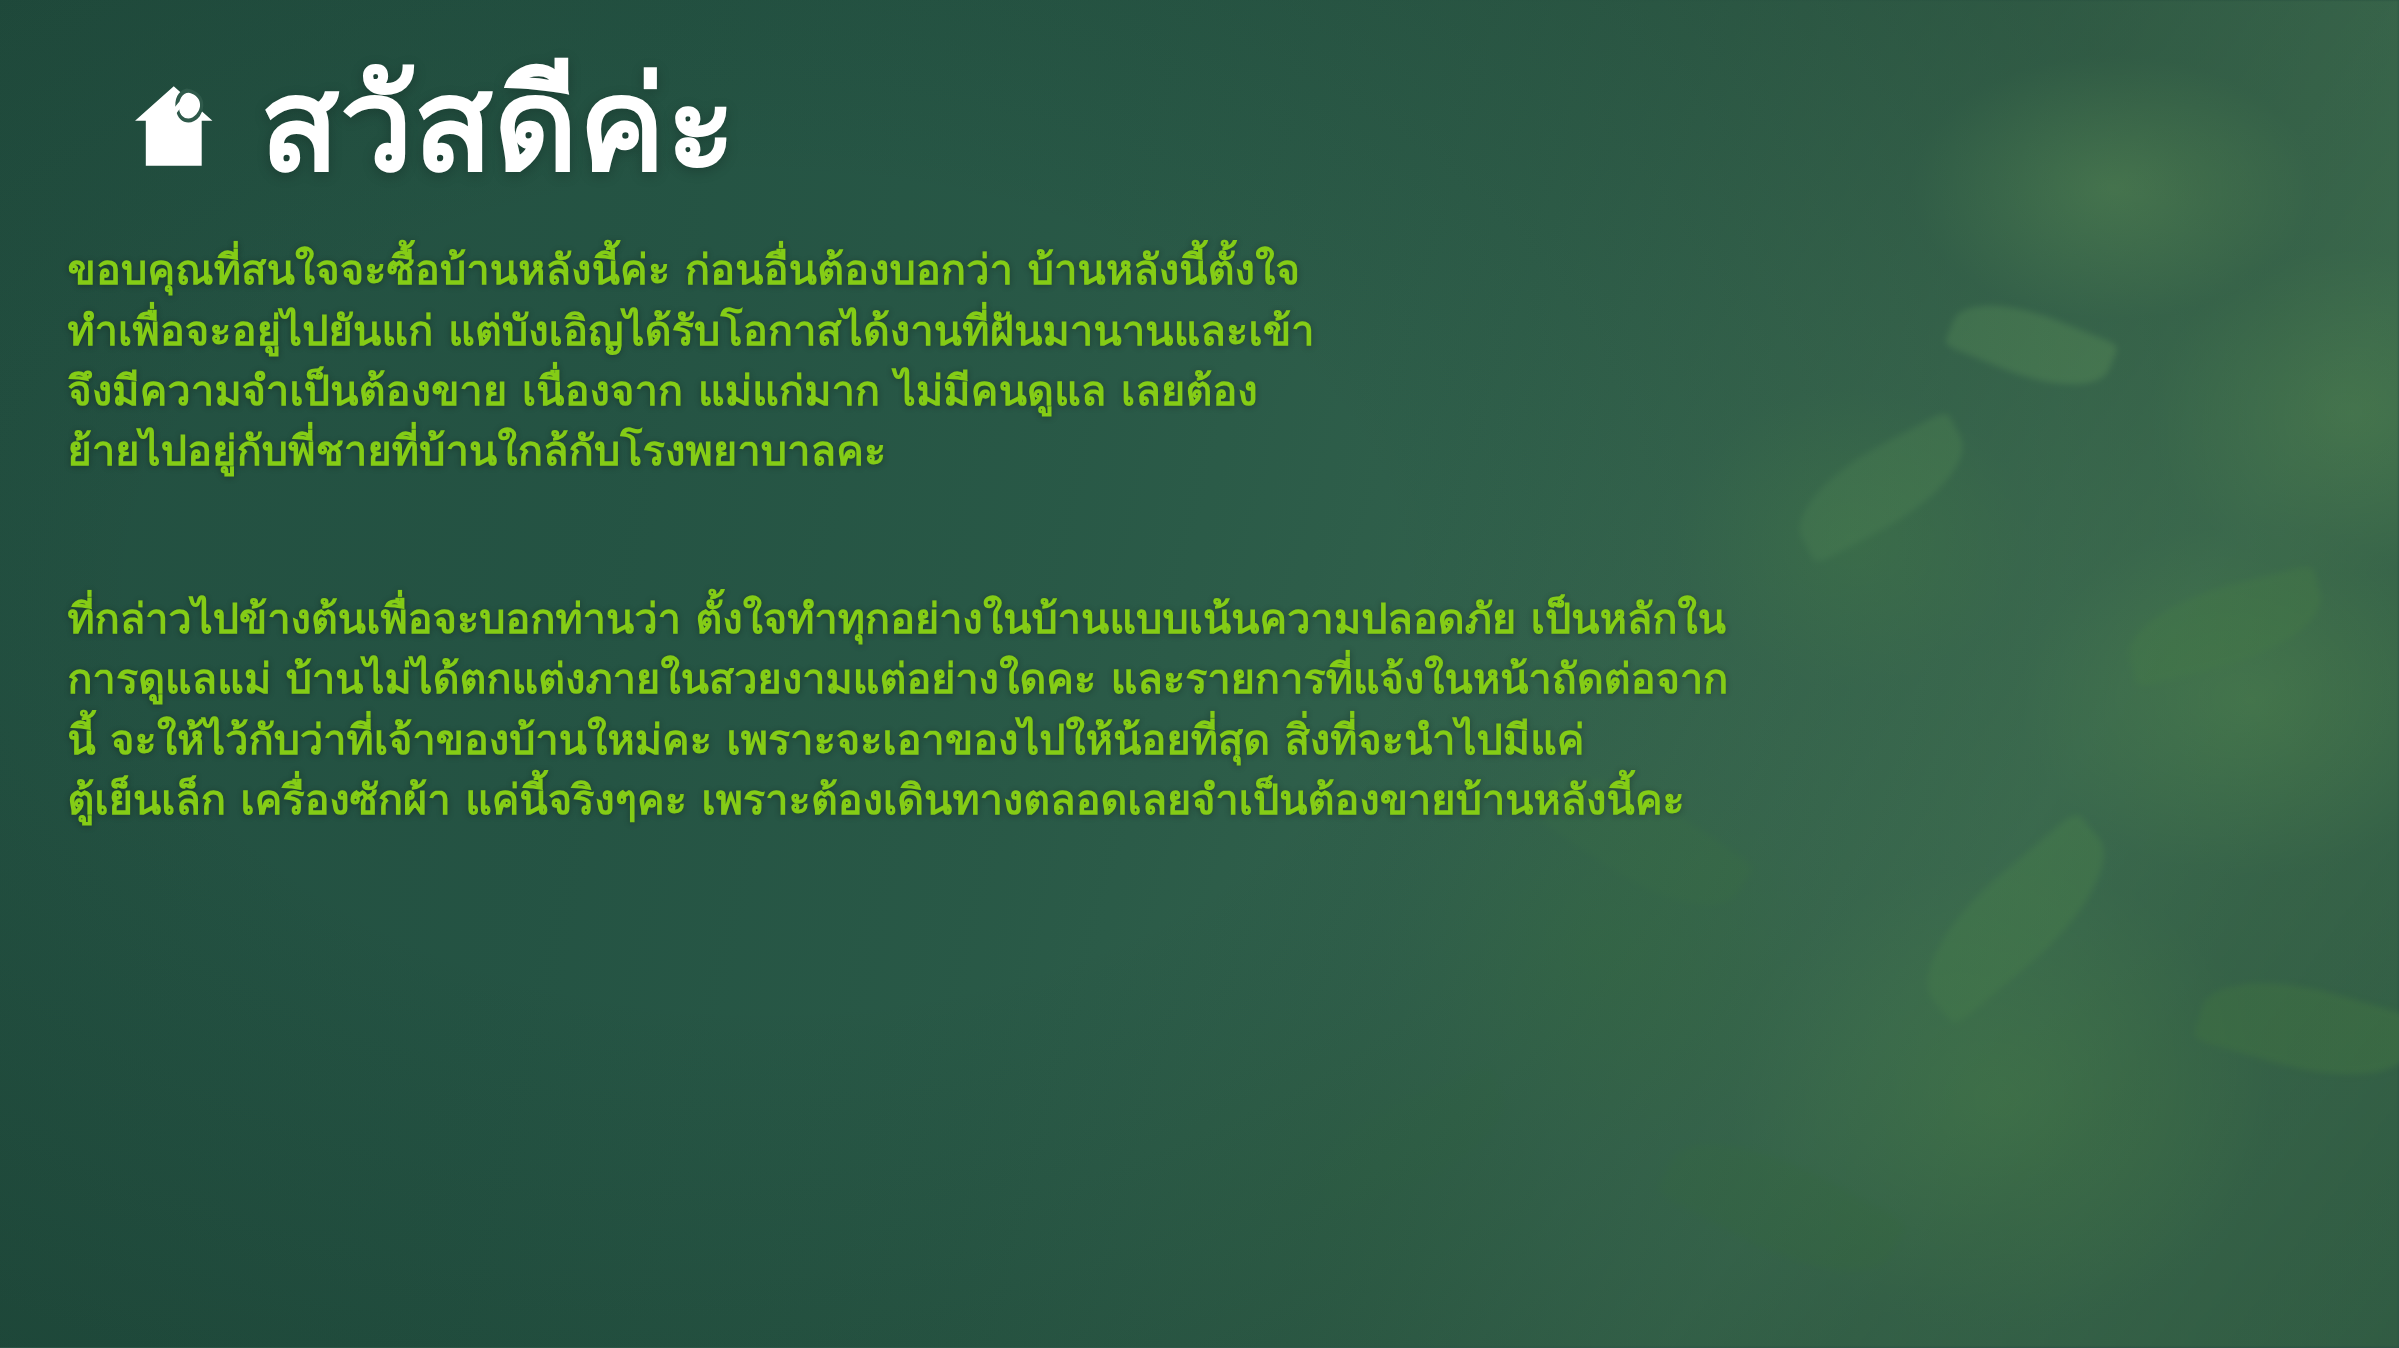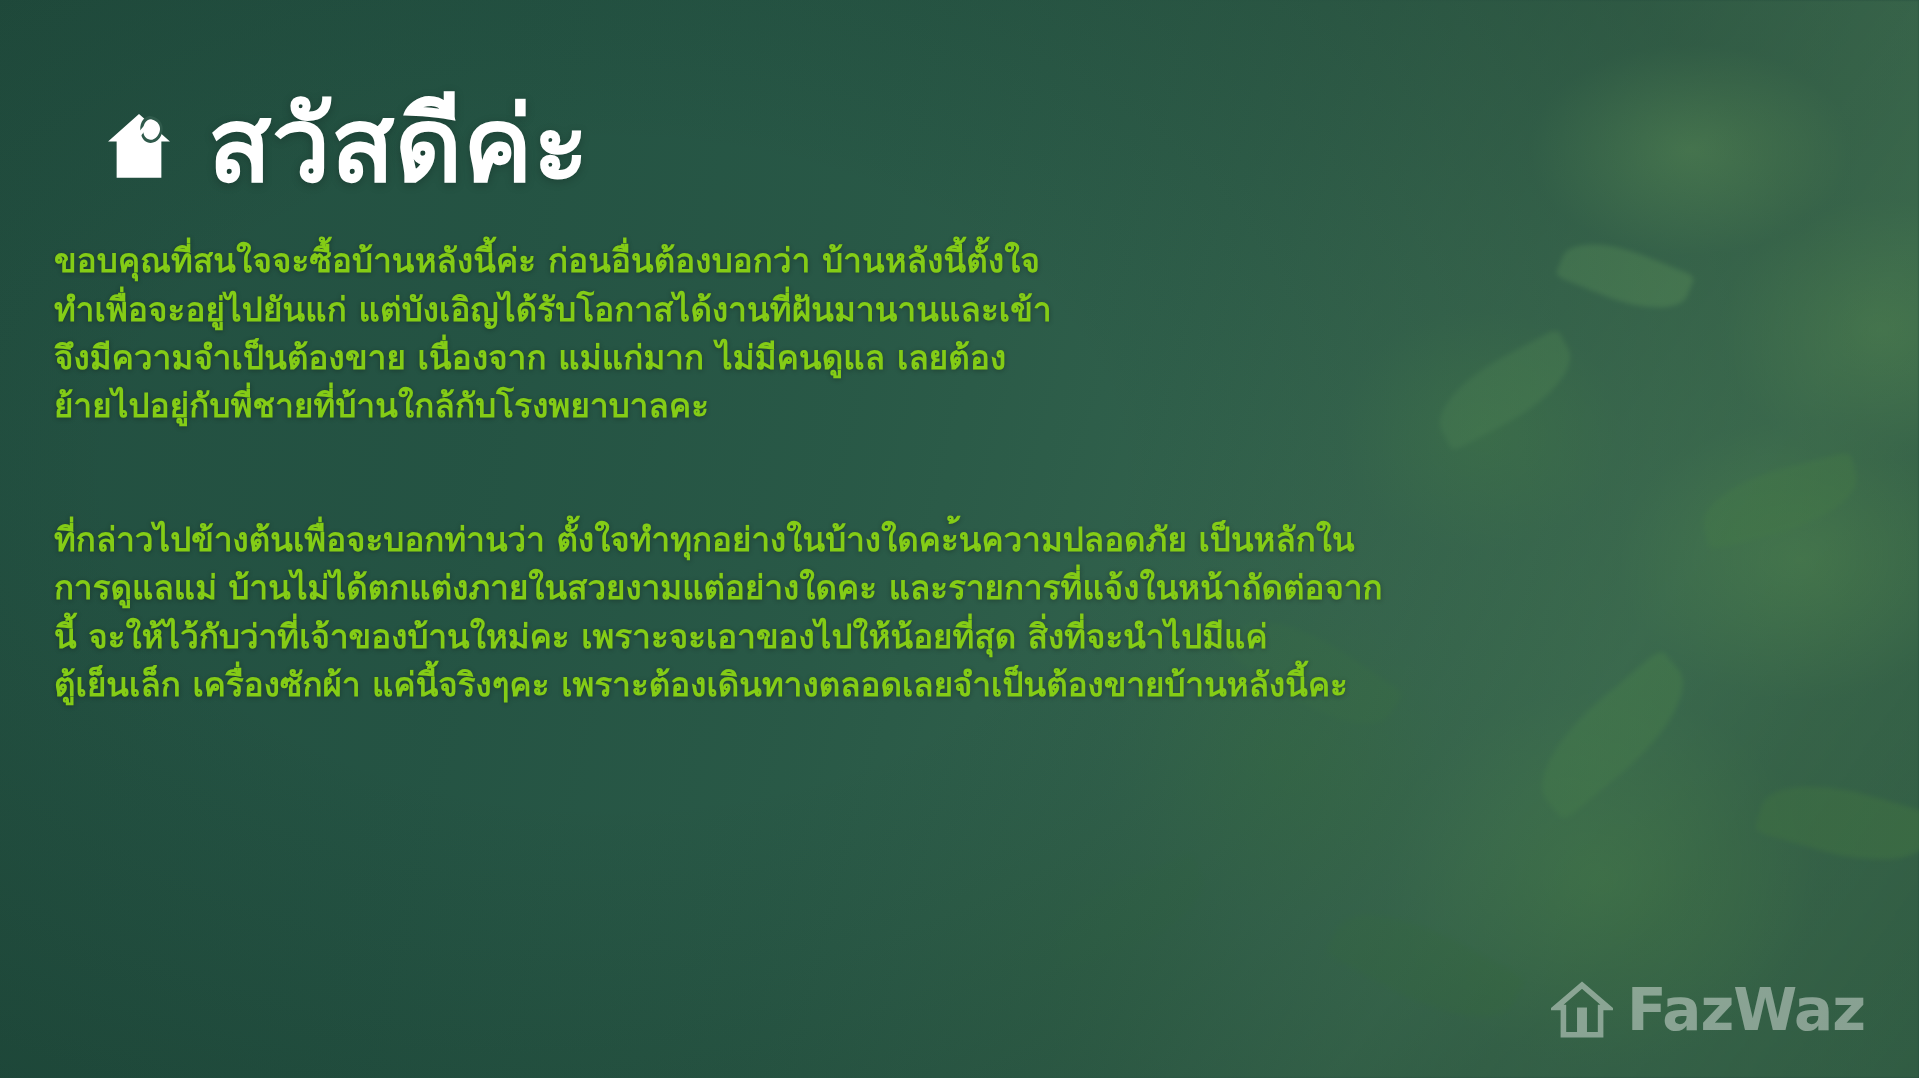--- a/index.html
+++ b/index.html
@@ -64,21 +64,20 @@
     position:absolute;
     inset:0;
     background:radial-gradient(ellipse 1250px 820px at 32% 44%, rgba(0,0,0,0) 40%, rgba(12,38,28,.28) 100%);
   }
 
   
   .content {
     position:absolute;
     inset:0;
     padding:34px 36px 0 52px;
-    margin-top:45px;
   }
 
   .title-row {
     display:flex;
     align-items:center;
     gap:26px;
     margin:8px 0 4px 44px;
   }
   .logo-icon { width:86px; height:86px; flex:0 0 86px; }
   .logo-icon svg { display:block; width:86px; height:86px; }
@@ -169,32 +168,23 @@
       <div class="para para-1">
         <span class="ln">ขอบคุณที่สนใจจะซื้อบ้านหลังนี้ค่ะ ก่อนอื่นต้องบอกว่า บ้านหลังนี้ตั้งใจ</span>
         <span class="ln">ทำเพื่อจะอยู่ไปยันแก่ แต่บังเอิญได้รับโอกาสได้งานที่ฝันมานานและเข้า</span>
         <span class="ln">จึงมีความจำเป็นต้องขาย เนื่องจาก แม่แก่มาก ไม่มีคนดูแล เลยต้อง</span>
         <span class="ln">ย้ายไปอยู่กับพี่ชายที่บ้านใกล้กับโรงพยาบาลคะ</span>
       </div>
 
       <div class="para-gap"></div>
 
       <div class="para para-2">
-        <span class="ln">ที่กล่าวไปข้างต้นเพื่อจะบอกท่านว่า ตั้งใจทำทุกอย่างในบ้างใดคะ้นความปลอดภัย เป็นหลักใน</span>
+        <span class="ln">ที่กล่าวไปข้างต้นเพื่อจะบอกท่านว่า ตั้งใจทำทุกอย่างในบ้านแบบเน้นความปลอดภัย เป็นหลักใน</span>
         <span class="ln">การดูแลแม่ บ้านไม่ได้ตกแต่งภายในสวยงามแต่อย่างใดคะ และรายการที่แจ้งในหน้าถัดต่อจาก</span>
         <span class="ln">นี้ จะให้ไว้กับว่าที่เจ้าของบ้านใหม่คะ เพราะจะเอาของไปให้น้อยที่สุด สิ่งที่จะนำไปมีแค่</span>
         <span class="ln">ตู้เย็นเล็ก เครื่องซักผ้า แค่นี้จริงๆคะ เพราะต้องเดินทางตลอดเลยจำเป็นต้องขายบ้านหลังนี้คะ</span>
       </div>
 
     </div>
   </div>
 
-  <div class="watermark">
-    <span class="wm-mark">
-      <svg viewBox="0 0 100 100" aria-hidden="true">
-        <path d="M50 10 L92 46 L80 46 L80 90 L20 90 L20 46 L8 46 Z" fill="none" stroke="#ffffff" stroke-width="9"></path>
-        <rect x="42" y="46" width="16" height="44" fill="#ffffff"></rect>
-      </svg>
-    </span>
-    <span class="wm-text">FazWaz</span>
-  </div>
 
 </div>
 
 </body></html>

